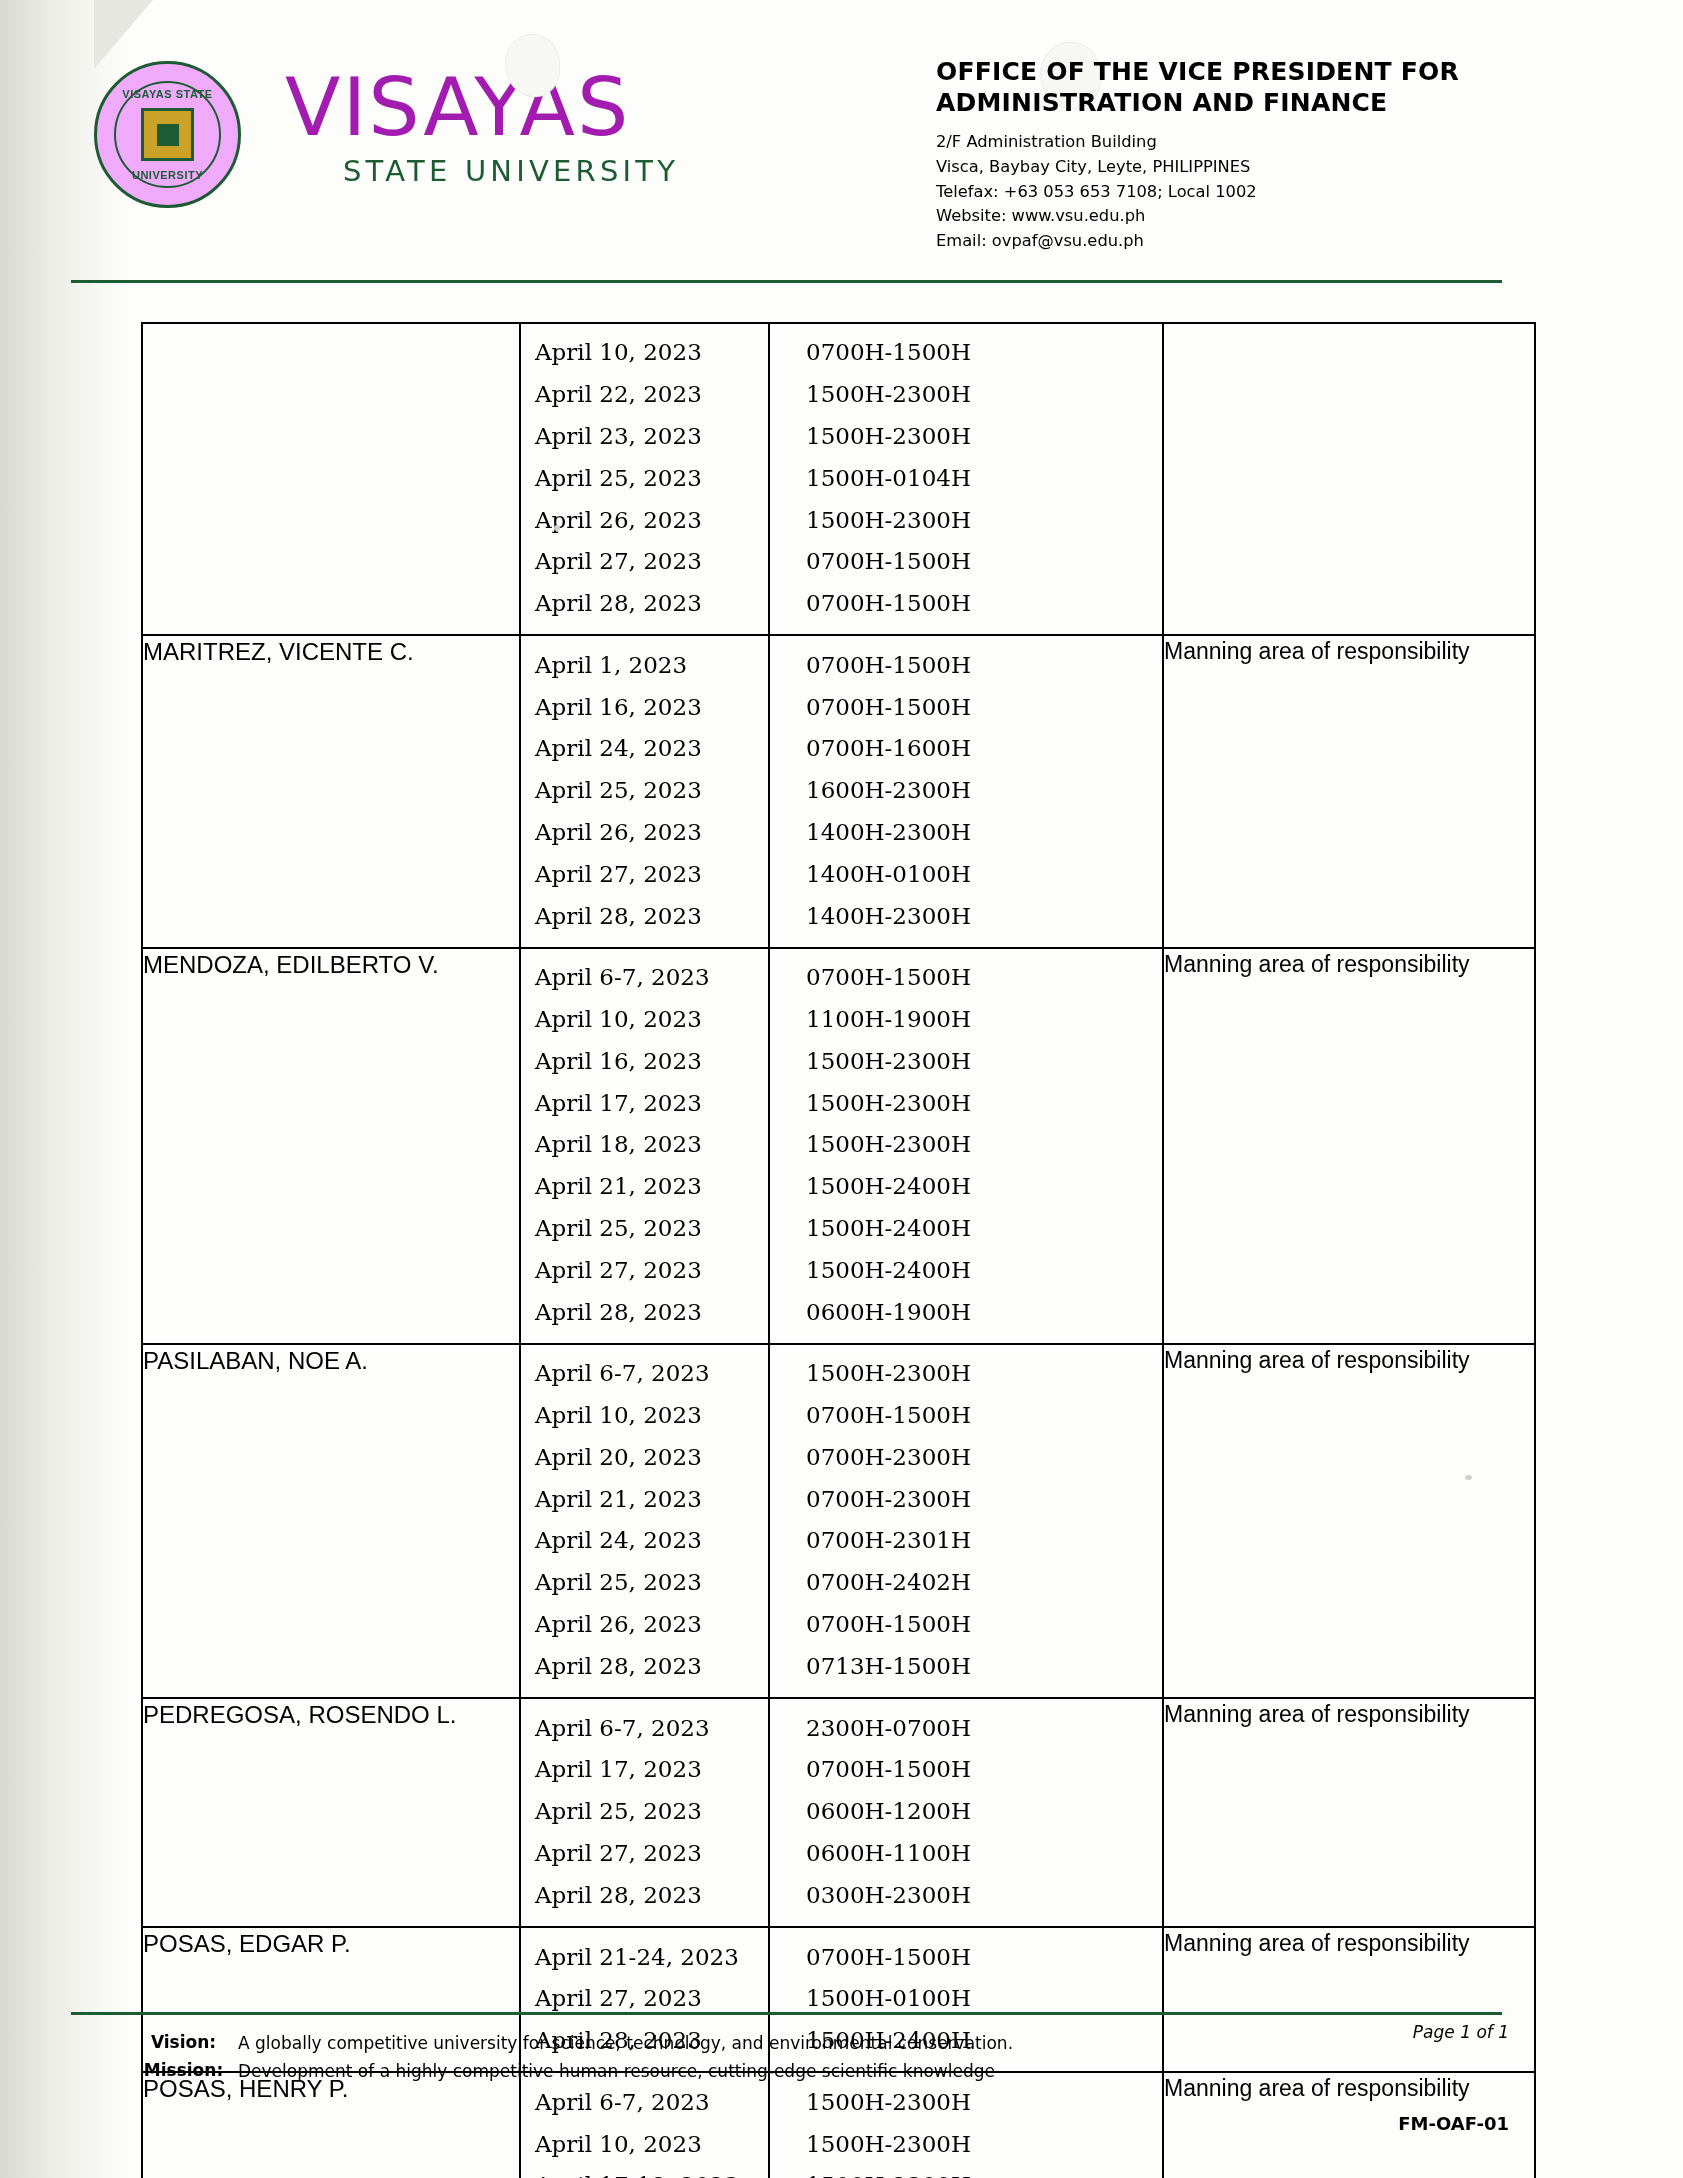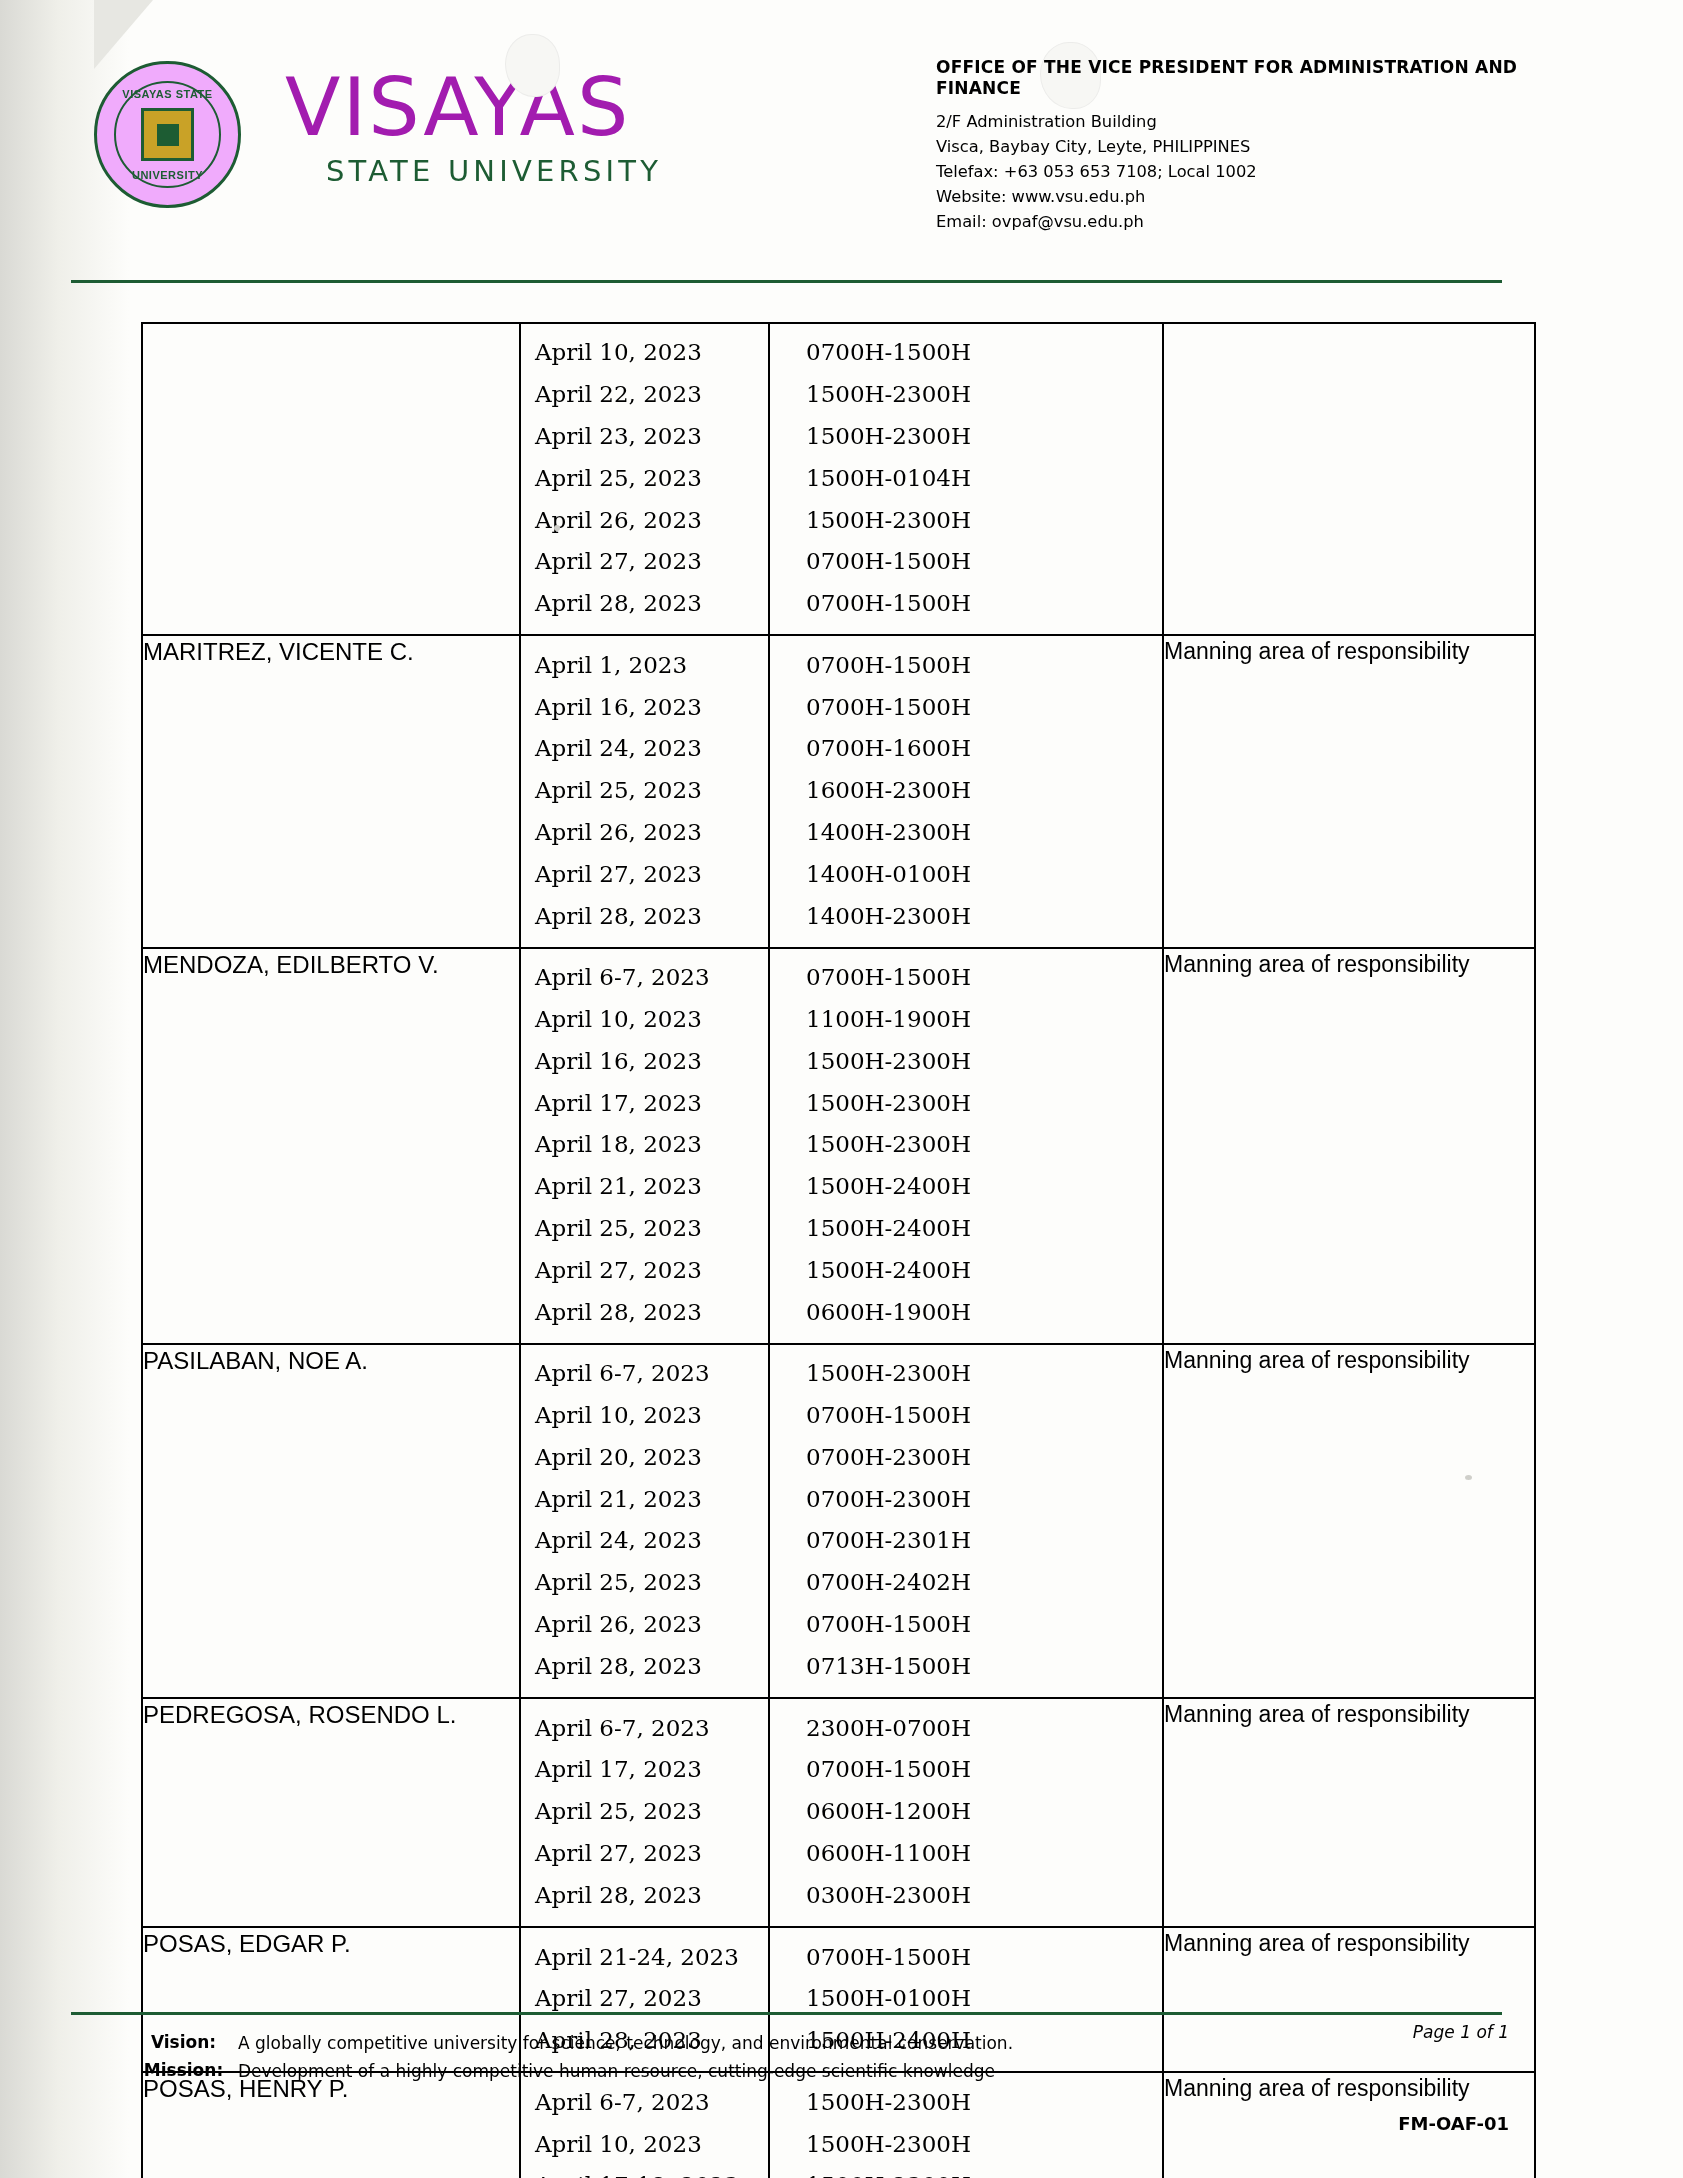--- a/index.html
+++ b/index.html
@@ -107,42 +107,42 @@
     color: #a21caf;
     line-height: 1;
     font-weight: 400;
   }
   .wordmark .sub {
     font-family: "DejaVu Sans", sans-serif;
     font-size: 29px;
     letter-spacing: 4.2px;
     color: #1d5c33;
     margin-top: 6px;
-    margin-left: 41px;
+    margin-left: 58px;
   }
   .blotch {
     position: absolute;
     width: 53px; height: 61px;
     border-radius: 50% 50% 45% 55%;
     background: #f7f7f4;
     border: 1px solid #ececea;
   }
   .blotch.b1 { left: 505px; top: 34px; }
   .blotch.b2 { left: 1040px; top: 42px; width: 59px; height: 65px; }
 
   .office {
     position: absolute;
     left: 936px;
     top: 57px;
     width: 614px;
   }
   .office-title {
     font-family: "DejaVu Sans", sans-serif;
     font-weight: bold;
-    font-size: 17px;
+    font-size: 25px;
     line-height: 1.22;
     letter-spacing: 0.2px;
   }
   .office-lines {
     margin-top: 12px;
     font-family: "DejaVu Sans", sans-serif;
     font-size: 16.3px;
     line-height: 1.52;
   }
   .rule {

